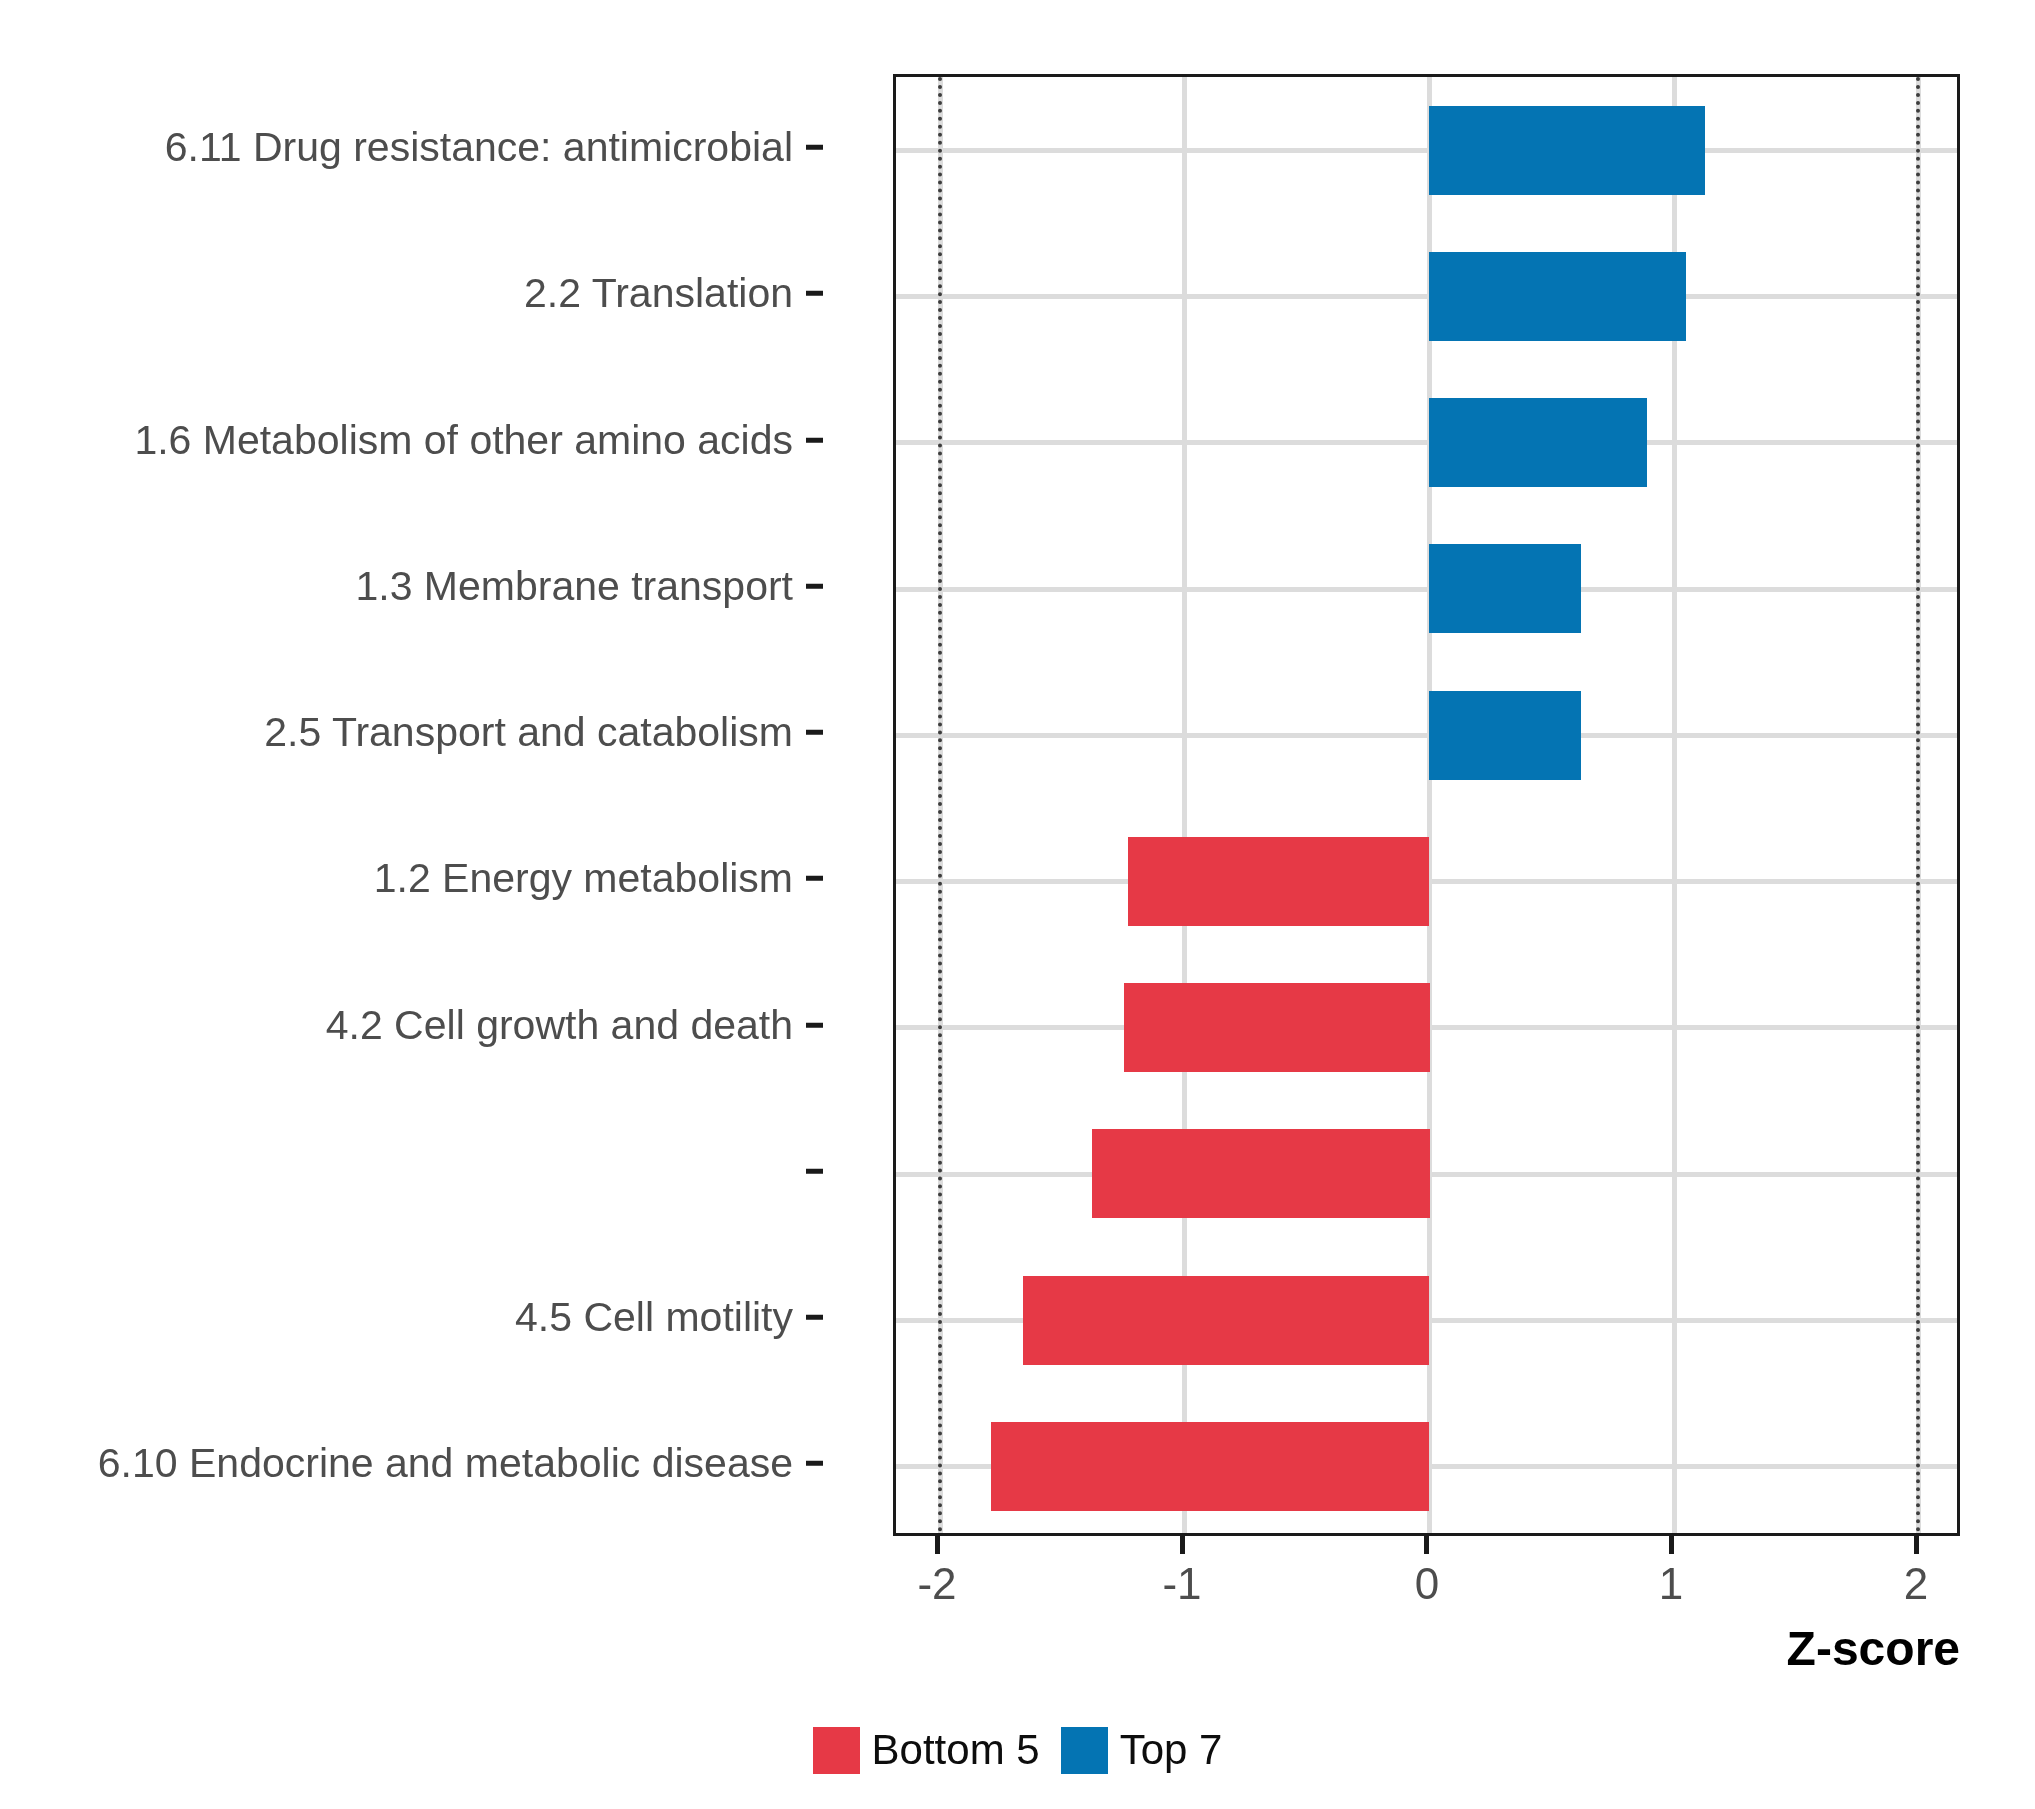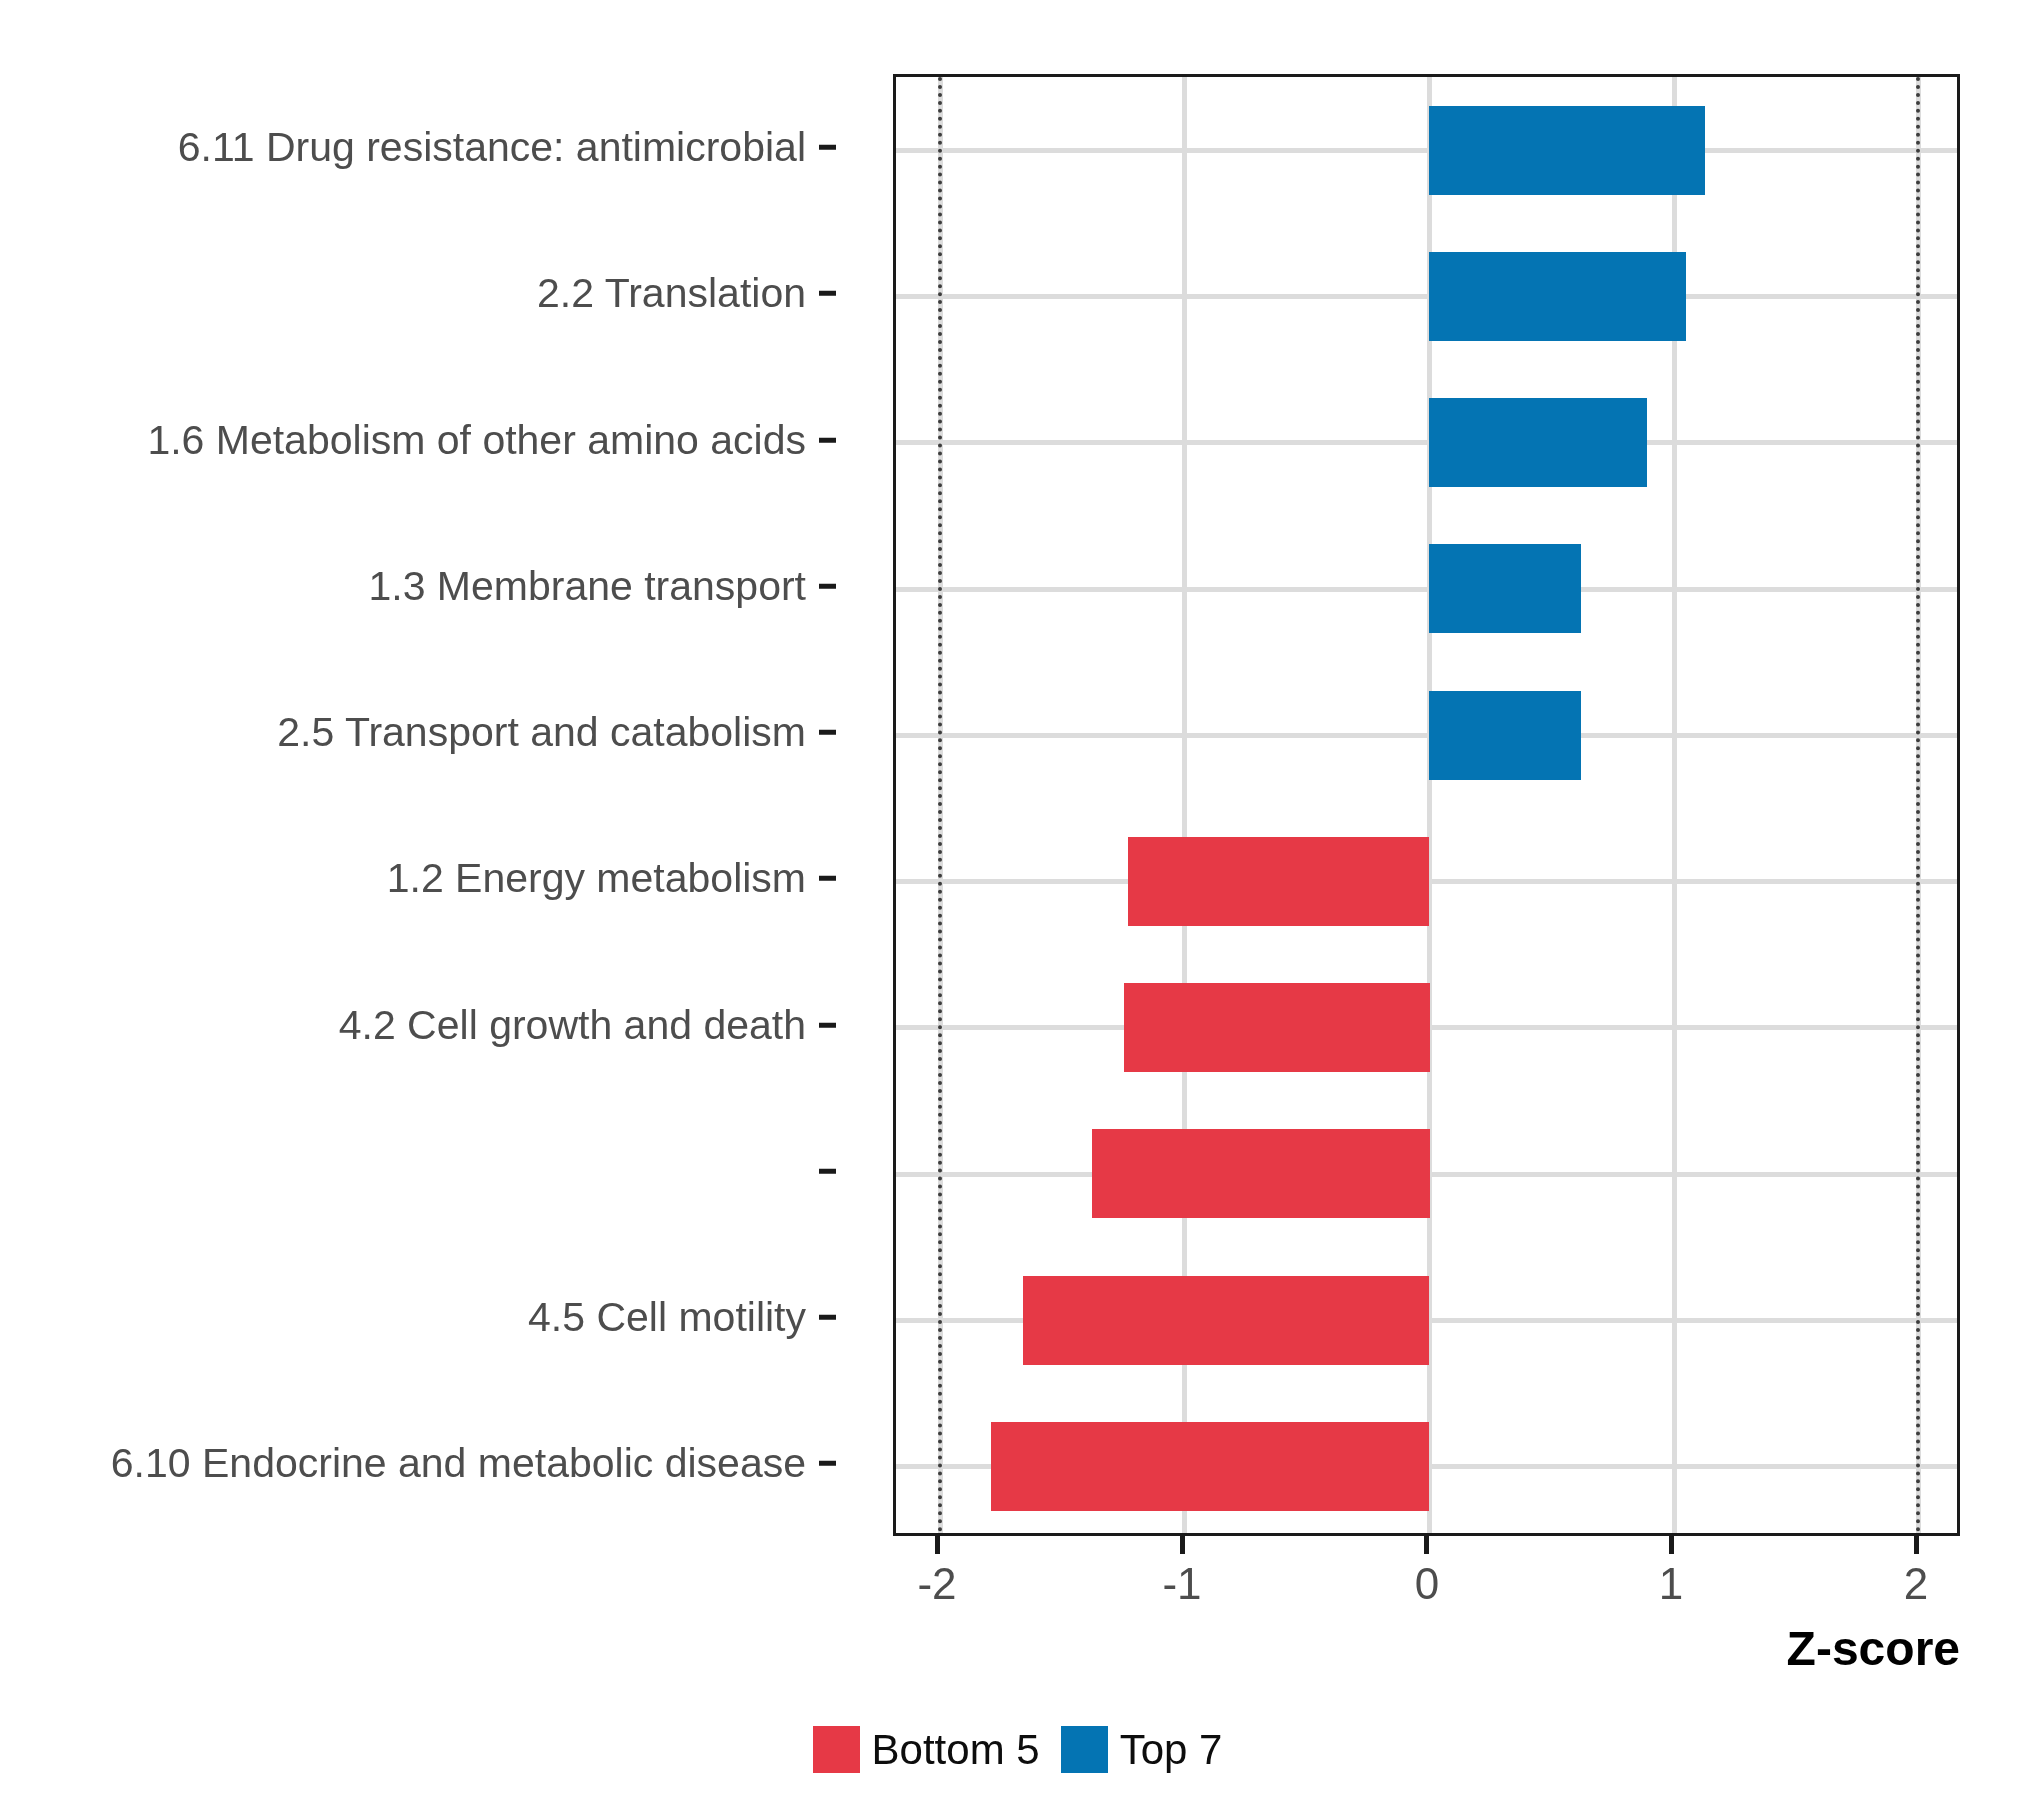--- a/index.html
+++ b/index.html
@@ -17,21 +17,21 @@
   }
   .grid-v{position:absolute;top:0;bottom:0;width:4.5px;background:#dcdcdc;}
   .grid-h{position:absolute;left:0;right:0;height:4.5px;background:#dcdcdc;}
   .ref-line{position:absolute;top:0;bottom:0;width:0;border-left:4.5px dotted #3d3d3d;}
 
   .bar{position:absolute;height:89px;}
   .bar.blue{background:#0474B3;}
   .bar.red{background:#E63946;}
 
   
-  .ylabels{position:absolute;left:17px;top:74px;width:819px;height:1462px;}
+  .ylabels{position:absolute;left:4px;top:74px;width:819px;height:1462px;}
   .ylabel{
     position:absolute; right:30px;
     text-align:right;
     font-size:41px; color:#4d4d4d;
     white-space:nowrap;
     transform:translateY(-50%);
     letter-spacing:0px;
   }
   .ytick{position:absolute;right:0px;width:16.6px;height:4.5px;background:#1a1a1a;transform:translateY(-50%);}
 
@@ -46,21 +46,21 @@
   .xaxis-title{
     position:absolute;top:1621px;left:893px;width:1067px;
     text-align:right;font-size:48px;font-weight:bold;color:#000;
   }
 
   
   .legend{
     position:absolute;top:1726px;left:0;width:2035px;
     display:flex;justify-content:center;align-items:center;gap:21px;
   }
-  .legend-item{display:flex;align-items:flex-start;gap:12px;}
+  .legend-item{display:flex;align-items:flex-end;gap:12px;}
   .legend-swatch{width:47px;height:47px;display:block;}
   .legend-text{font-size:42px;color:#0d0d0d;white-space:nowrap;}
 </style>
 </head>
 <body>
 
 <div id="root">
 
   <div class="ylabels">
       <div class="ylabel" style="top: 73px;">6.11 Drug resistance: antimicrobial</div>

